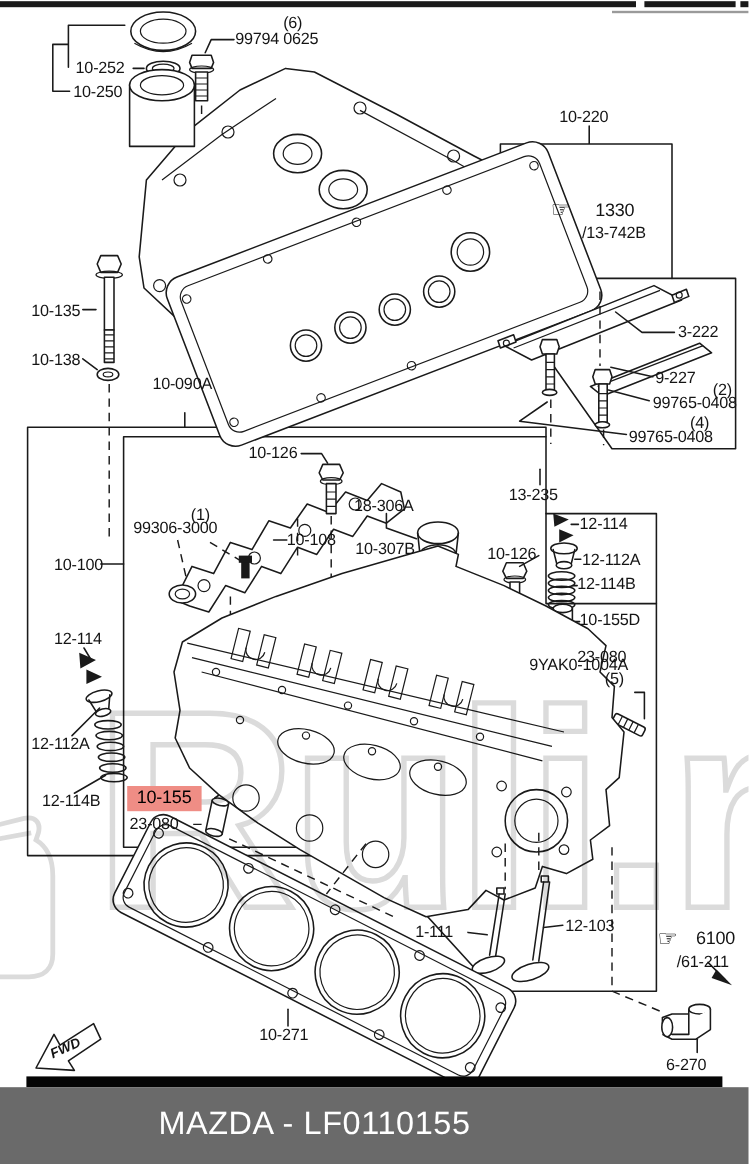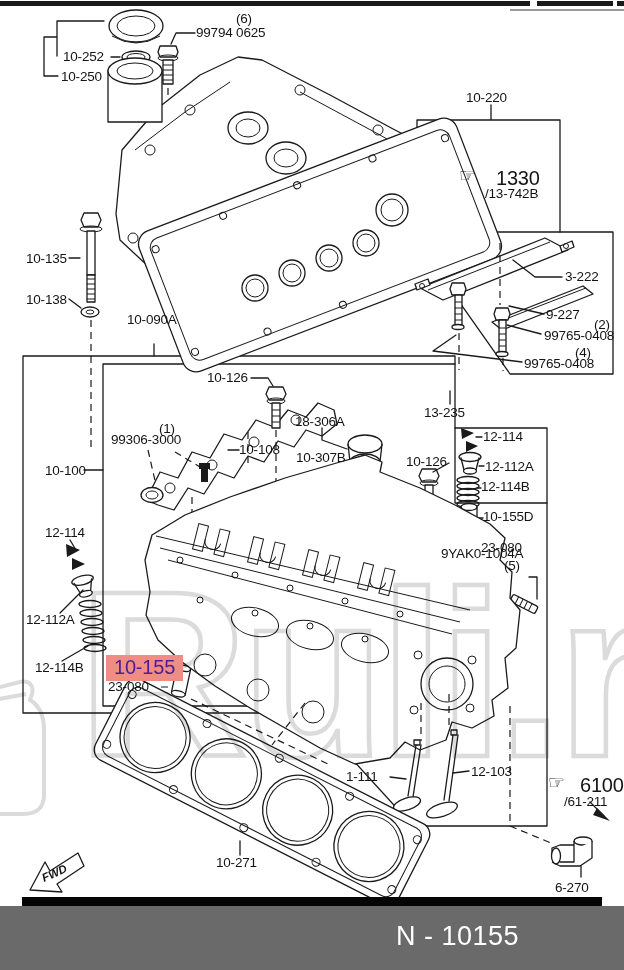--- a/index.html
+++ b/index.html
@@ -1,22 +1,22 @@
 <!DOCTYPE html>
 <html><head>
 <meta charset="utf-8">
 <style>
   html,body{margin:0;padding:0;background:#fff;}
   #page{position:relative;width:624px;height:970px;background:#ffffff;overflow:hidden;
         font-family:"Liberation Sans",sans-serif;}
   #art{position:absolute;left:0;top:0;z-index:1;}
   .lbl{position:absolute;z-index:3;font-size:13.5px;line-height:1.05;letter-spacing:-0.2px;
        color:#141414;white-space:nowrap;}
-  .lg{font-size:20px;}
-  .hl{background:#ef8d85;color:#4c1d95;font-size:20px;padding:2px 8px 3px;z-index:3;}
+  .lg{font-size:15px;}
+  .hl{background:#ef8d85;color:#000000;font-size:15px;padding:2px 8px 3px;z-index:3;}
   .hand{position:absolute;z-index:3;font-family:"DejaVu Sans",sans-serif;font-size:19px;color:#141414;}
   #footer{position:absolute;left:0;top:906px;width:624px;height:64px;background:#6a6a6a;z-index:4;}
   #footer-strip{position:absolute;left:22px;top:897px;width:580px;height:9px;background:#050505;z-index:4;}
   .ftext{position:absolute;color:#ffffff;font-size:27px;letter-spacing:0.5px;top:15px;}
 </style>
 </head>
 <body>
 
 <div id="page">
 
@@ -421,16 +421,16 @@
 <div class="lbl" style="left:216px;top:856px">10-271</div>
 <div class="lbl lg" style="left:580px;top:775px">6100</div>
 <div class="lbl" style="left:564px;top:795px">/61-211</div>
 <div class="lbl" style="left:555px;top:881px">6-270</div>
 
 <div class="hand" style="left:459px;top:164px">☞</div>
 <div class="hand" style="left:548px;top:771px">☞</div>
 
 <div id="footer-strip"></div>
 <div id="footer">
-  <span class="ftext" style="left:396px">N - 10155</span>
+  <span class="ftext" style="left:132px">MAZDA - LF0110155</span>
 </div>
 
 </div>
 
 </body></html>

